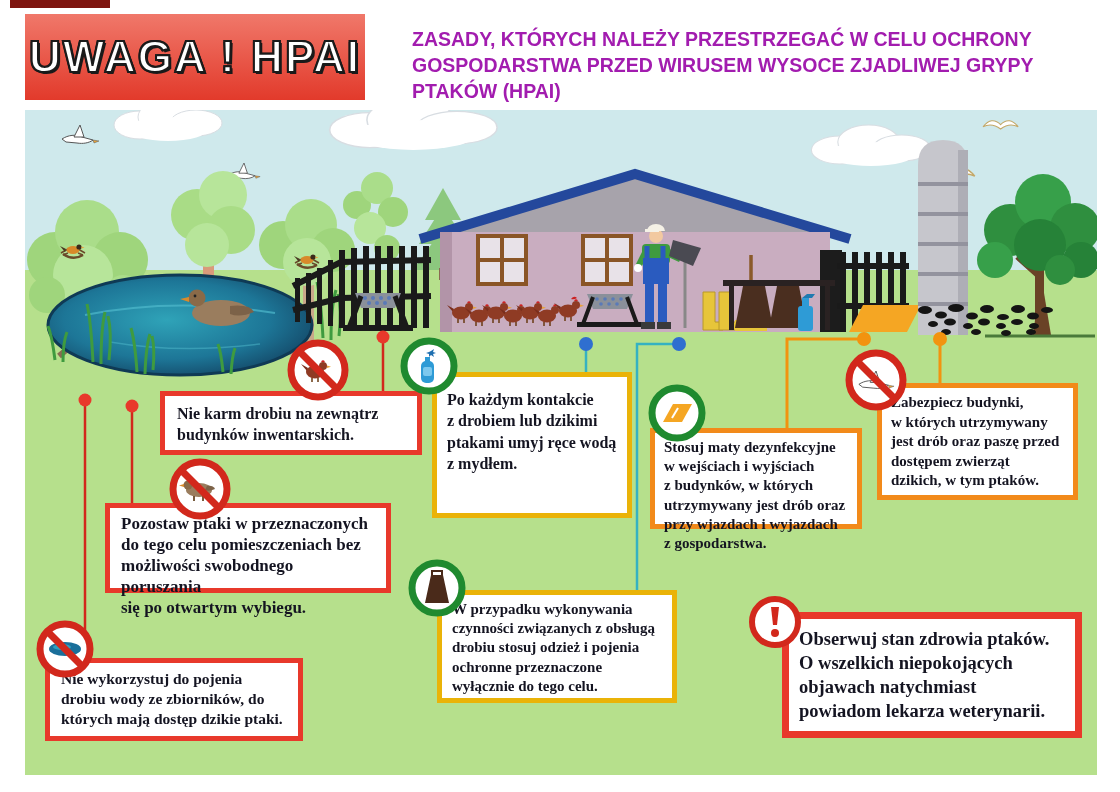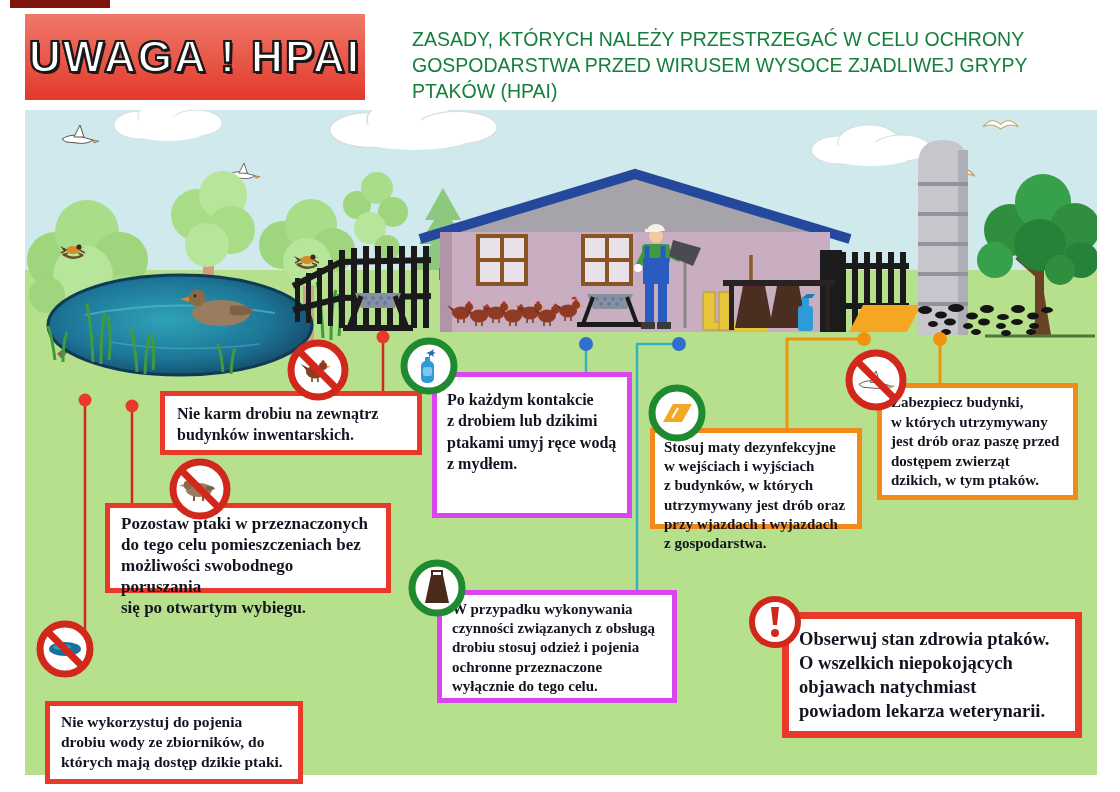--- a/index.html
+++ b/index.html
@@ -7,44 +7,44 @@
         font-family:"Liberation Sans",sans-serif;}
 
   
   #top-strip{position:absolute;left:10px;top:0;width:100px;height:8px;background:#7e150f;}
   #banner{position:absolute;left:25px;top:14px;width:340px;height:86px;
           background:linear-gradient(#f0786a,#e23a2b);
           display:flex;align-items:center;justify-content:center;}
   #banner .banner-text{color:#ffffff;font-weight:bold;font-size:44px;letter-spacing:2px;
           -webkit-text-stroke:2px #1a1a1a;
           text-shadow:2px 2px 0 #1a1a1a,-1px -1px 0 #1a1a1a,1px -1px 0 #1a1a1a,-1px 1px 0 #1a1a1a;text-align:right;}
-  #title{position:absolute;left:412px;top:26px;width:700px;color:#15803d;
-         font-weight:normal;font-size:19.5px;line-height:1.34;}
+  #title{position:absolute;left:412px;top:26px;width:700px;color:#a21caf;
+         font-weight:bold;font-size:19.5px;line-height:1.34;}
 
   
   #scene{position:absolute;left:25px;top:110px;width:1072px;height:665px;z-index:1;}
 
   
   #connectors{position:absolute;left:0;top:0;width:1120px;height:792px;z-index:2;pointer-events:none;}
 
   
   .callout{position:absolute;z-index:3;background:#ffffff;box-sizing:border-box;
            font-family:"Liberation Serif",serif;font-weight:bold;color:#141421;}
   .callout .callout-text{white-space:pre-line;}
   .b-red{border:5px solid #e8392b;}
-  .b-teal{border:5px solid #d946ef;}
+  .b-teal{border:5px solid #eab308;}
   .b-orange{border:5px solid #f28a1a;}
 
   #box-nie-karm{left:160px;top:391px;width:262px;height:64px;padding:8px 12px;font-size:16px;line-height:1.3;}
   #box-po-kazdym{left:432px;top:372px;width:200px;height:146px;padding:12px 10px;font-size:16px;line-height:1.34;}
   #box-stosuj-maty{left:650px;top:428px;width:212px;height:101px;padding:5px 9px;font-size:15px;line-height:1.28;}
   #box-zabezpiecz{left:877px;top:383px;width:201px;height:117px;padding:5px 9px;font-size:15px;line-height:1.3;}
   #box-pozostaw{left:105px;top:503px;width:286px;height:90px;padding:5px 11px;font-size:17px;line-height:1.24;}
   #box-w-przypadku{left:437px;top:590px;width:240px;height:113px;padding:5px 10px;font-size:15px;line-height:1.28;}
-  #box-nie-wykorzystuj{left:45px;top:658px;width:258px;height:83px;padding:6px 11px;font-size:15.5px;line-height:1.3;margin-top:43px;}
+  #box-nie-wykorzystuj{left:45px;top:658px;width:258px;height:83px;padding:6px 11px;font-size:15.5px;line-height:1.3;}
   #box-obserwuj{left:782px;top:612px;width:300px;height:126px;padding:8px 10px;font-size:18.5px;line-height:1.3;
                 border-width:7px;}
 
   
   .badge{position:absolute;z-index:4;}
   #icon-no-hen{left:287px;top:339px;}
   #icon-soap{left:400px;top:337px;}
   #icon-mat{left:648px;top:384px;}
   #icon-no-wild-bird{left:845px;top:349px;}
   #icon-no-free-range{left:169px;top:458px;}

